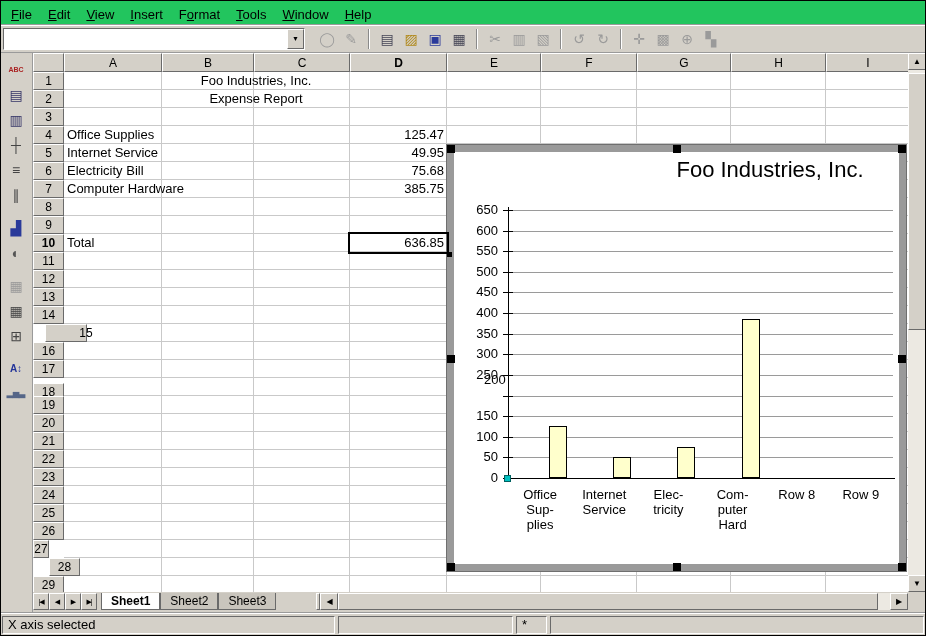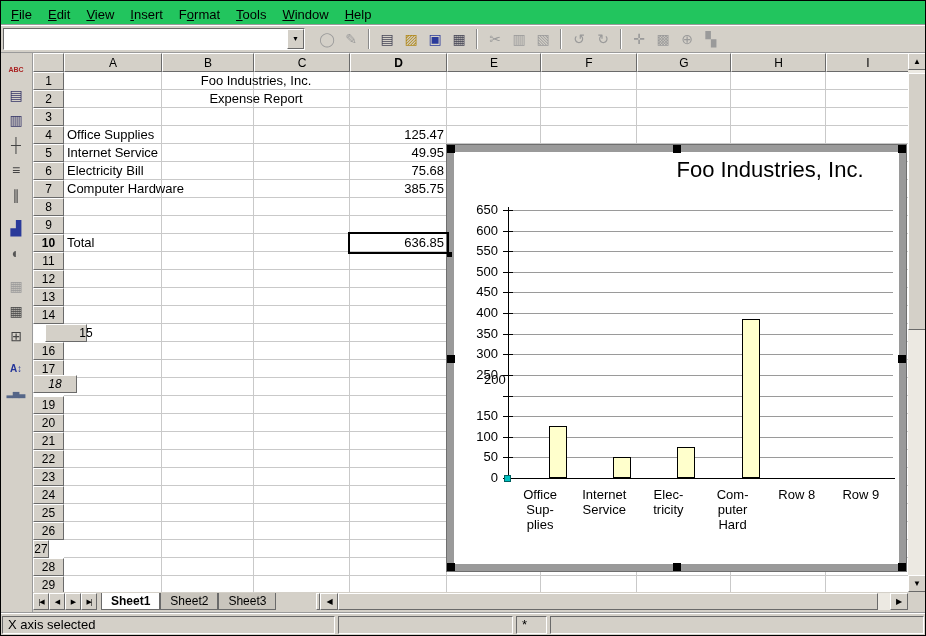--- a/index.html
+++ b/index.html
@@ -230,31 +230,31 @@
     <div class="rowhdr" style="left: 0px; top: 145px; width: 31px; height: 18px;">8</div>
     <div class="rowhdr" style="left: 0px; top: 163px; width: 31px; height: 18px;">9</div>
     <div class="rowhdr hdr-active" style="left: 0px; top: 181px; width: 31px; height: 18px;">10</div>
     <div class="rowhdr" style="left: 0px; top: 199px; width: 31px; height: 18px;">11</div>
     <div class="rowhdr" style="left: 0px; top: 217px; width: 31px; height: 18px;">12</div>
     <div class="rowhdr" style="left: 0px; top: 235px; width: 31px; height: 18px;">13</div>
     <div class="rowhdr" style="left: 0px; top: 253px; width: 31px; height: 18px;">14</div>
     <div class="rowhdr" style="left: 12px; top: 271px; width: 31px; height: 18px; padding-left: 40px;">15</div>
     <div class="rowhdr" style="left: 0px; top: 289px; width: 31px; height: 18px;">16</div>
     <div class="rowhdr" style="left: 0px; top: 307px; width: 31px; height: 18px;">17</div>
-    <div class="rowhdr" style="left: 0px; top: 322px; width: 44px; height: 18px; font-style: italic;">18</div>
+    <div class="rowhdr" style="left: 0px; top: 330px; width: 31px; height: 18px;">18</div>
     <div class="rowhdr" style="left: 0px; top: 343px; width: 31px; height: 18px;">19</div>
     <div class="rowhdr" style="left: 0px; top: 361px; width: 31px; height: 18px;">20</div>
     <div class="rowhdr" style="left: 0px; top: 379px; width: 31px; height: 18px;">21</div>
     <div class="rowhdr" style="left: 0px; top: 397px; width: 31px; height: 18px;">22</div>
     <div class="rowhdr" style="left: 0px; top: 415px; width: 31px; height: 18px;">23</div>
     <div class="rowhdr" style="left: 0px; top: 433px; width: 31px; height: 18px;">24</div>
     <div class="rowhdr" style="left: 0px; top: 451px; width: 31px; height: 18px;">25</div>
     <div class="rowhdr" style="left: 0px; top: 469px; width: 31px; height: 18px;">26</div>
     <div class="rowhdr" style="left: 0px; top: 487px; width: 16px; height: 18px;">27</div>
-    <div class="rowhdr" style="left: 0px; top: 505px; width: 31px; height: 18px;">28</div>
+    <div class="rowhdr" style="left: 16px; top: 505px; width: 31px; height: 18px;">28</div>
     <div class="rowhdr" style="left: 0px; top: 523px; width: 31px; height: 18px;">29</div>
     <div class="cell al-center" style="left: 129px; top: 19px; width: 188px;">Foo Industries, Inc.</div>
     <div class="cell al-center" style="left: 129px; top: 37px; width: 188px;">Expense Report</div>
     <div class="cell al-left" style="left: 31px; top: 73px; width: 98px;">Office Supplies</div>
     <div class="cell al-right" style="left: 317px; top: 73px; width: 97px;">125.47</div>
     <div class="cell al-left" style="left: 31px; top: 91px; width: 98px;">Internet Service</div>
     <div class="cell al-right" style="left: 317px; top: 91px; width: 97px;">49.95</div>
     <div class="cell al-left" style="left: 31px; top: 109px; width: 98px;">Electricity Bill</div>
     <div class="cell al-right" style="left: 317px; top: 109px; width: 97px;">75.68</div>
     <div class="cell al-left" style="left: 31px; top: 127px; width: 98px;">Computer Hardware</div>

